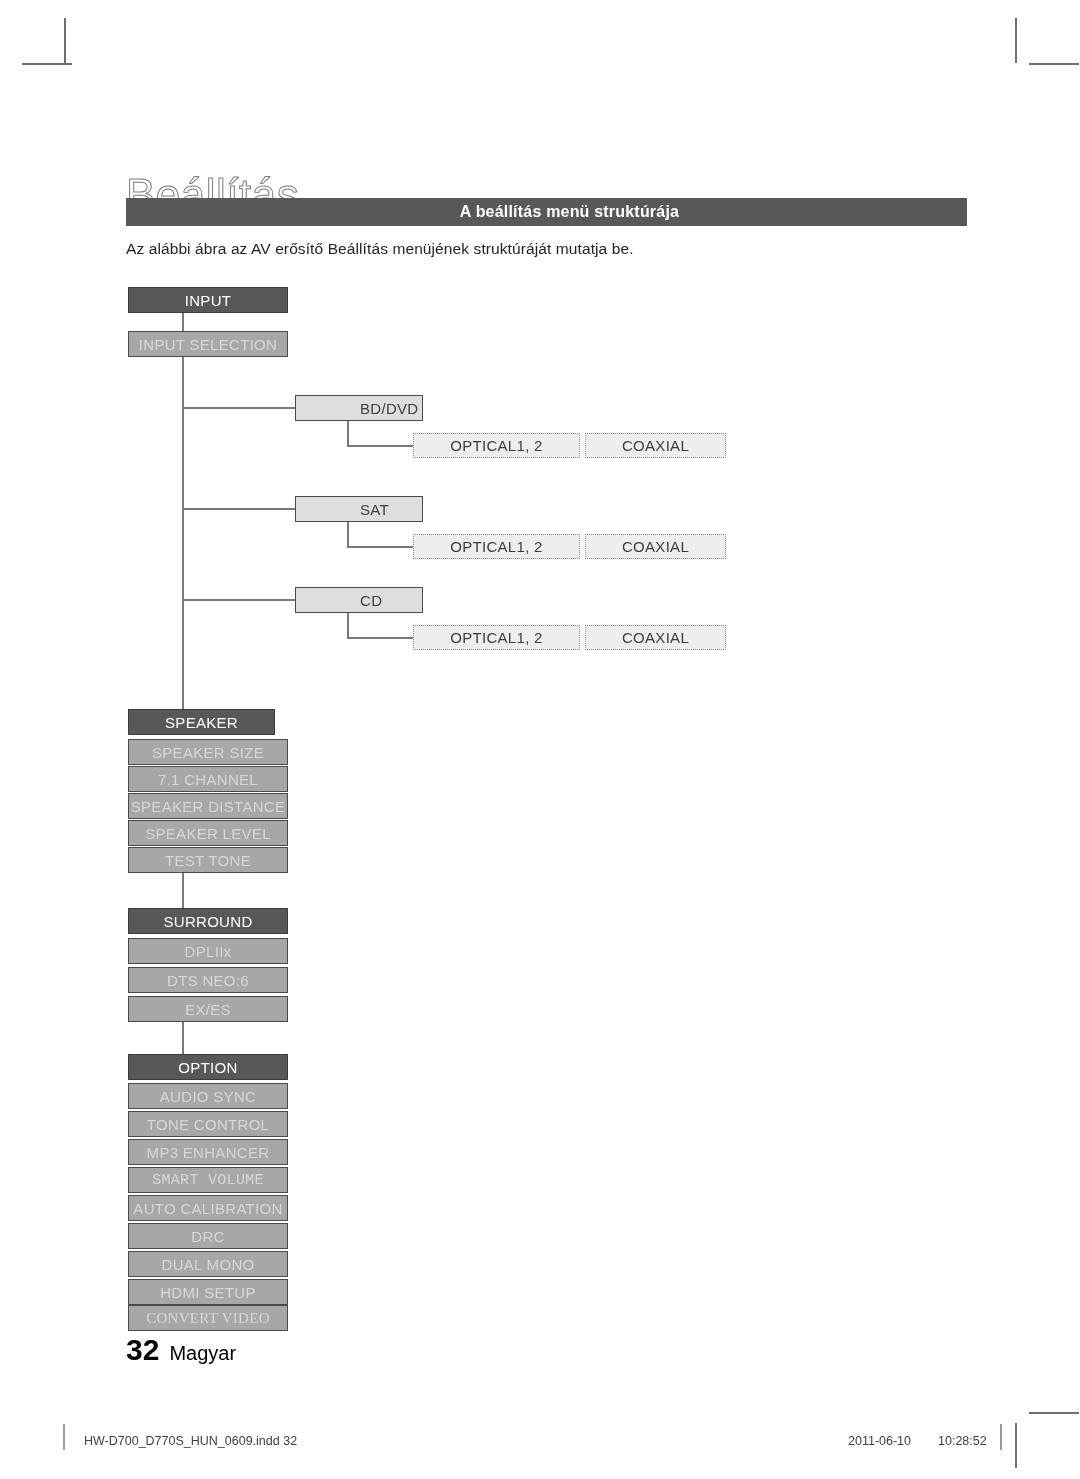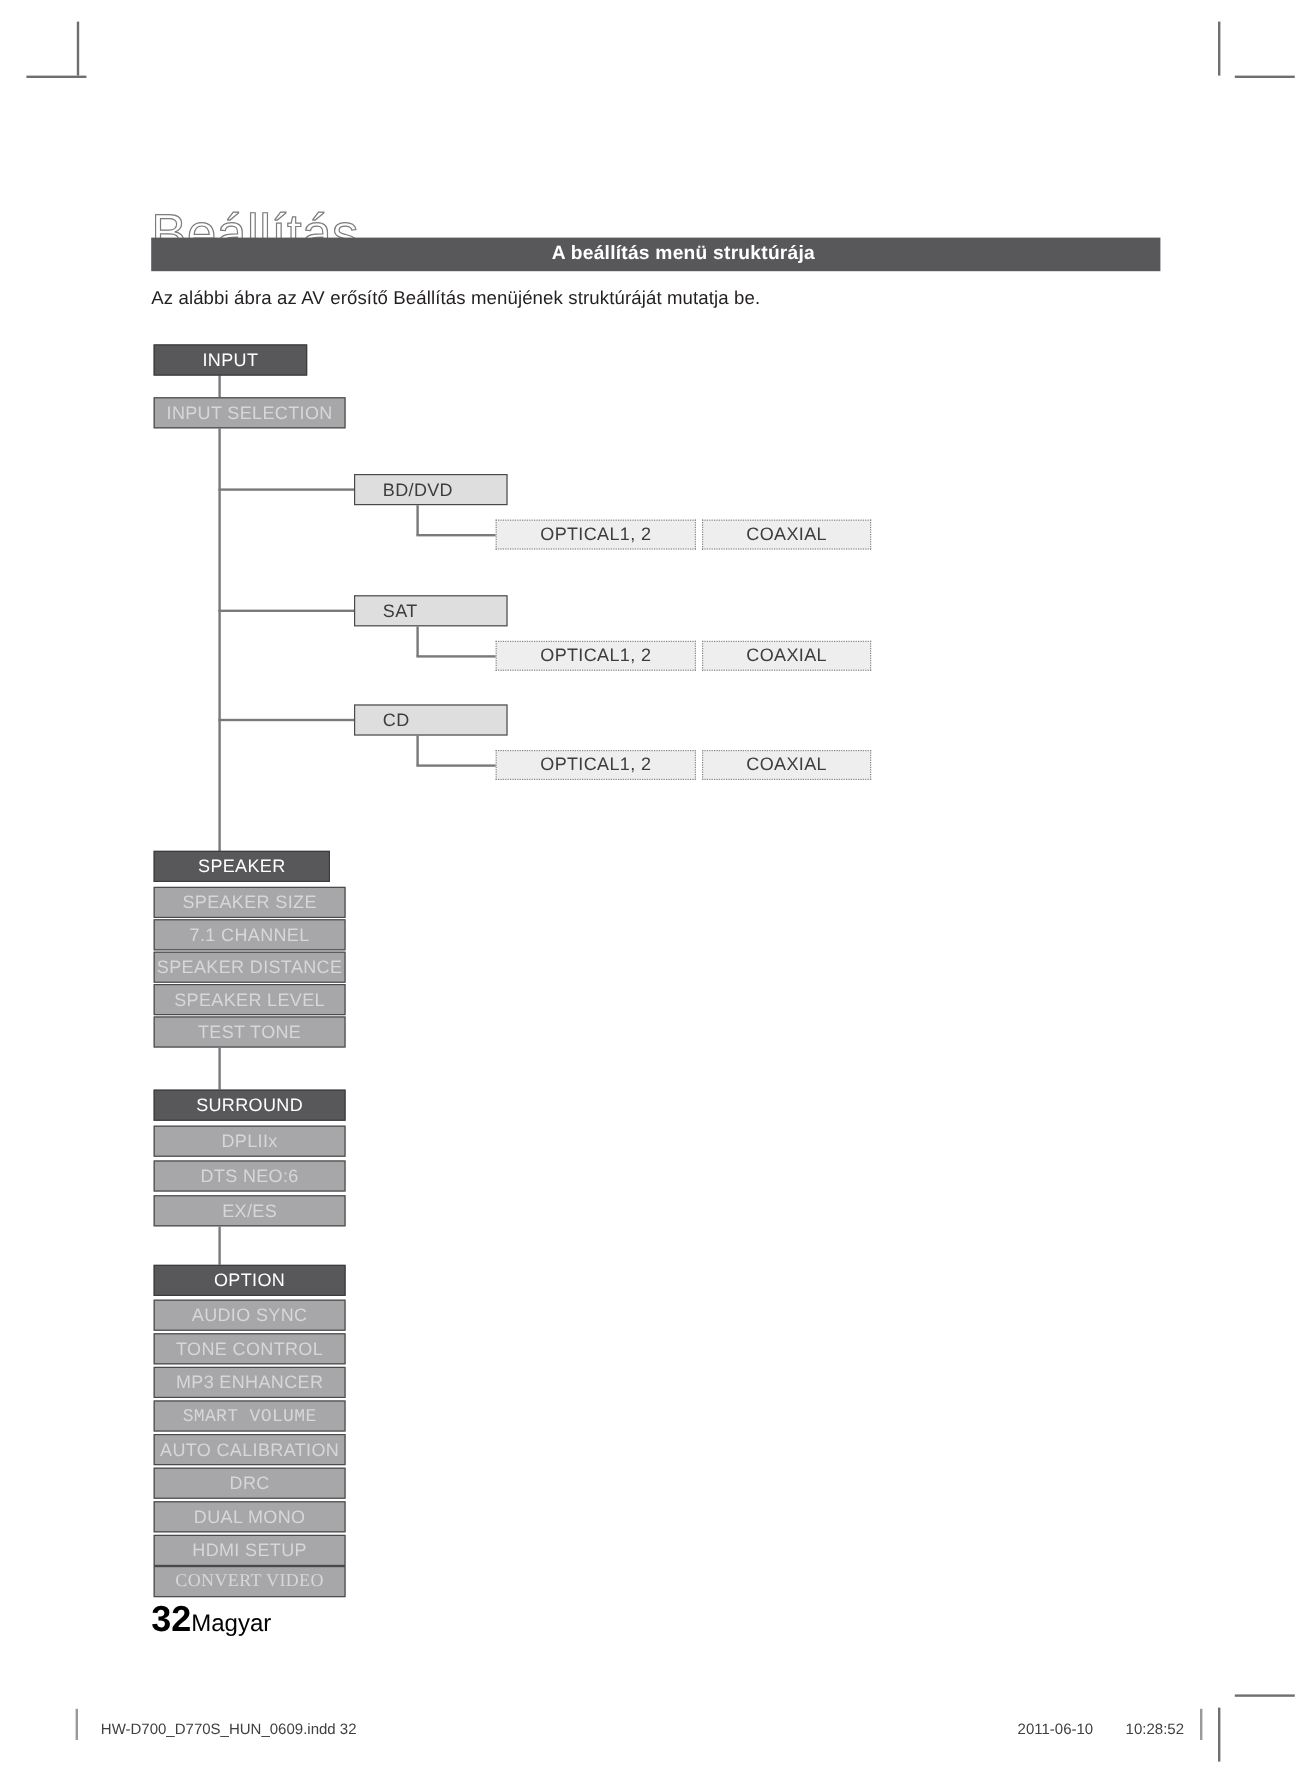--- a/index.html
+++ b/index.html
@@ -75,39 +75,39 @@
     background:#a7a7a9;
     border:1px solid #4a4a4c;
     color:#d7d7d9;
     justify-content:center;
   }
   
   .box.light{
     background:#dededf;
     border:1px solid #4a4a4c;
     color:#3d3d3f;
-    padding-left:23px;
+    padding-left:64px;
   }
   
   .box.dotted{
     background:#eeeeef;
     border:1px dotted #8a8a8c;
     color:#3d3d3f;
     justify-content:center;
   }
 
   
   .line{position:absolute;background:#7a7a7c;}
   .line.v{width:1.5px;}
   .line.h{height:1.5px;}
 
   
   .folio{
     position:absolute;left:126px;top:1333px;
-    display:flex;align-items:baseline;
+    display:flex;align-items:baseline;gap:10px;
   }
   .folio .num{font-size:30px;font-weight:bold;color:#000;}
   .folio .lang{font-size:20px;color:#000;}
 
   .imprint{
     position:absolute;top:1434px;
     font-size:12.5px;color:#404040;
   }
   .imprint.left{left:84px;}
   .imprint.date{left:848px;}
@@ -130,21 +130,21 @@
 
   <div class="section-bar">A beállítás menü struktúrája</div>
 
   <div class="intro">Az alábbi ábra az AV erősítő Beállítás menüjének struktúráját mutatja be.</div>
 
   <div id="diagram">
 
     <div class="line v" style="left:182px;top:312px;height:32px;"></div>
     <div class="line v" style="left:182px;top:357px;height:355px;"></div>
 
-    <div class="box dark" style="left:128px;top:287px;width:128px;height:26px;">
+    <div class="box dark" style="left:128px;top:287px;width:160px;height:26px;">
       <span>INPUT</span>
     </div>
 
     <div class="box mid" style="left:128px;top:331px;width:160px;height:26px;">
       <span>INPUT SELECTION</span>
     </div>
 
     <div class="line h" style="left:182px;top:407px;width:114px;"></div>
     <div class="box light" style="left:295px;top:395px;width:128px;height:26px;">
       <span>BD/DVD</span>

